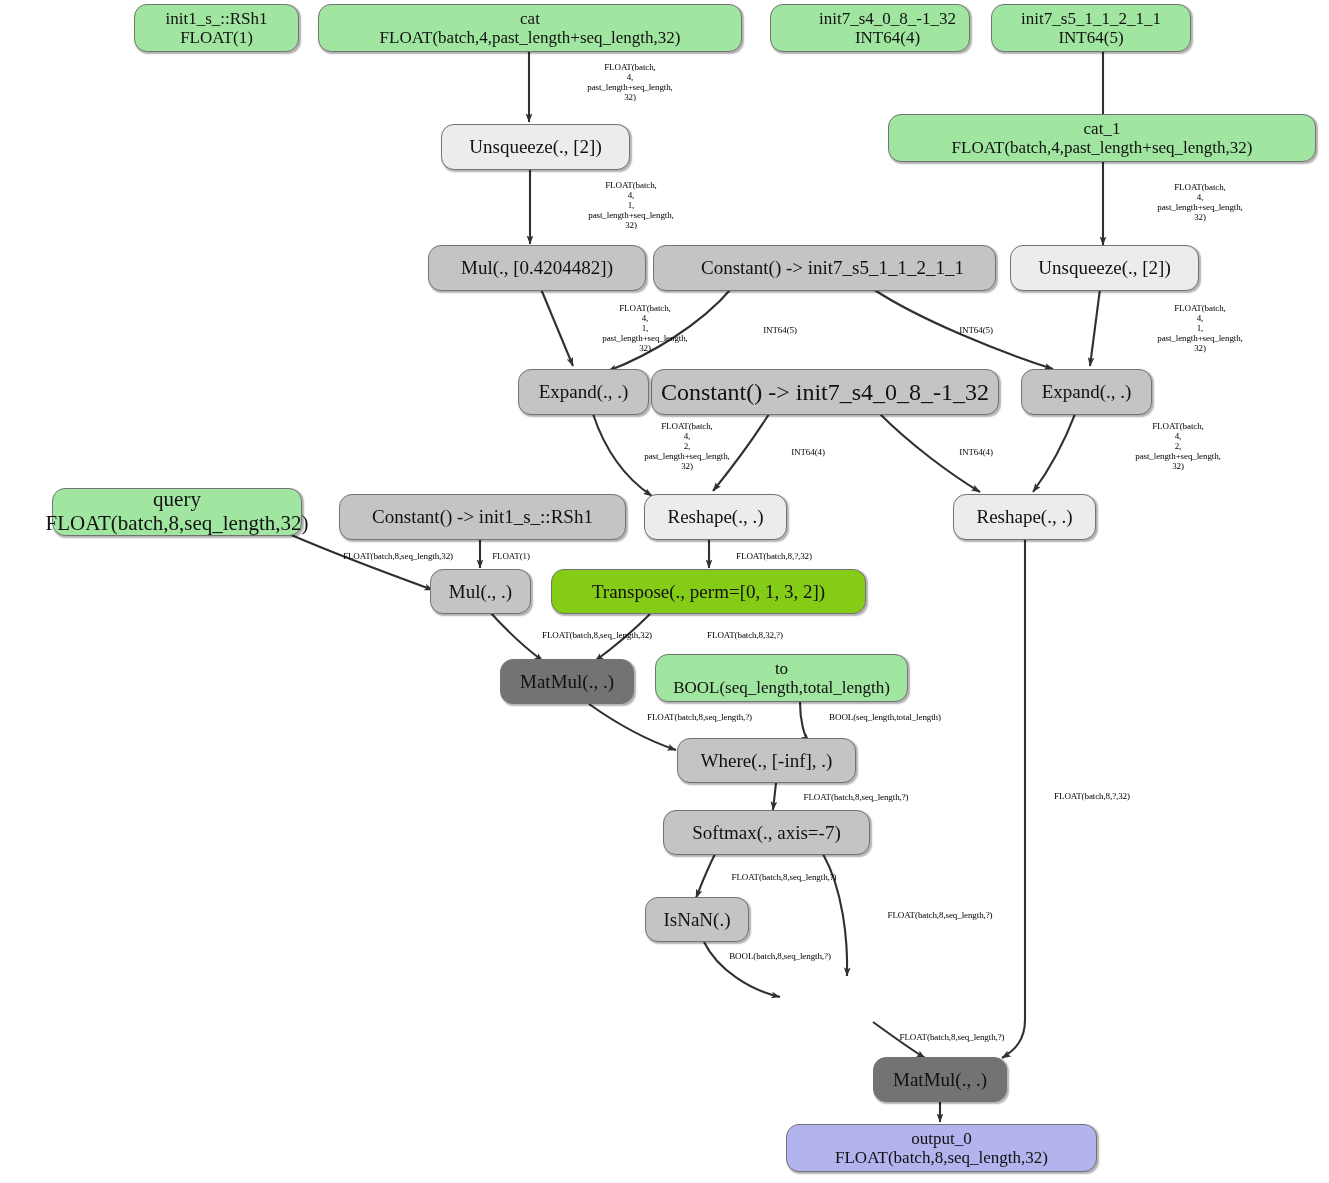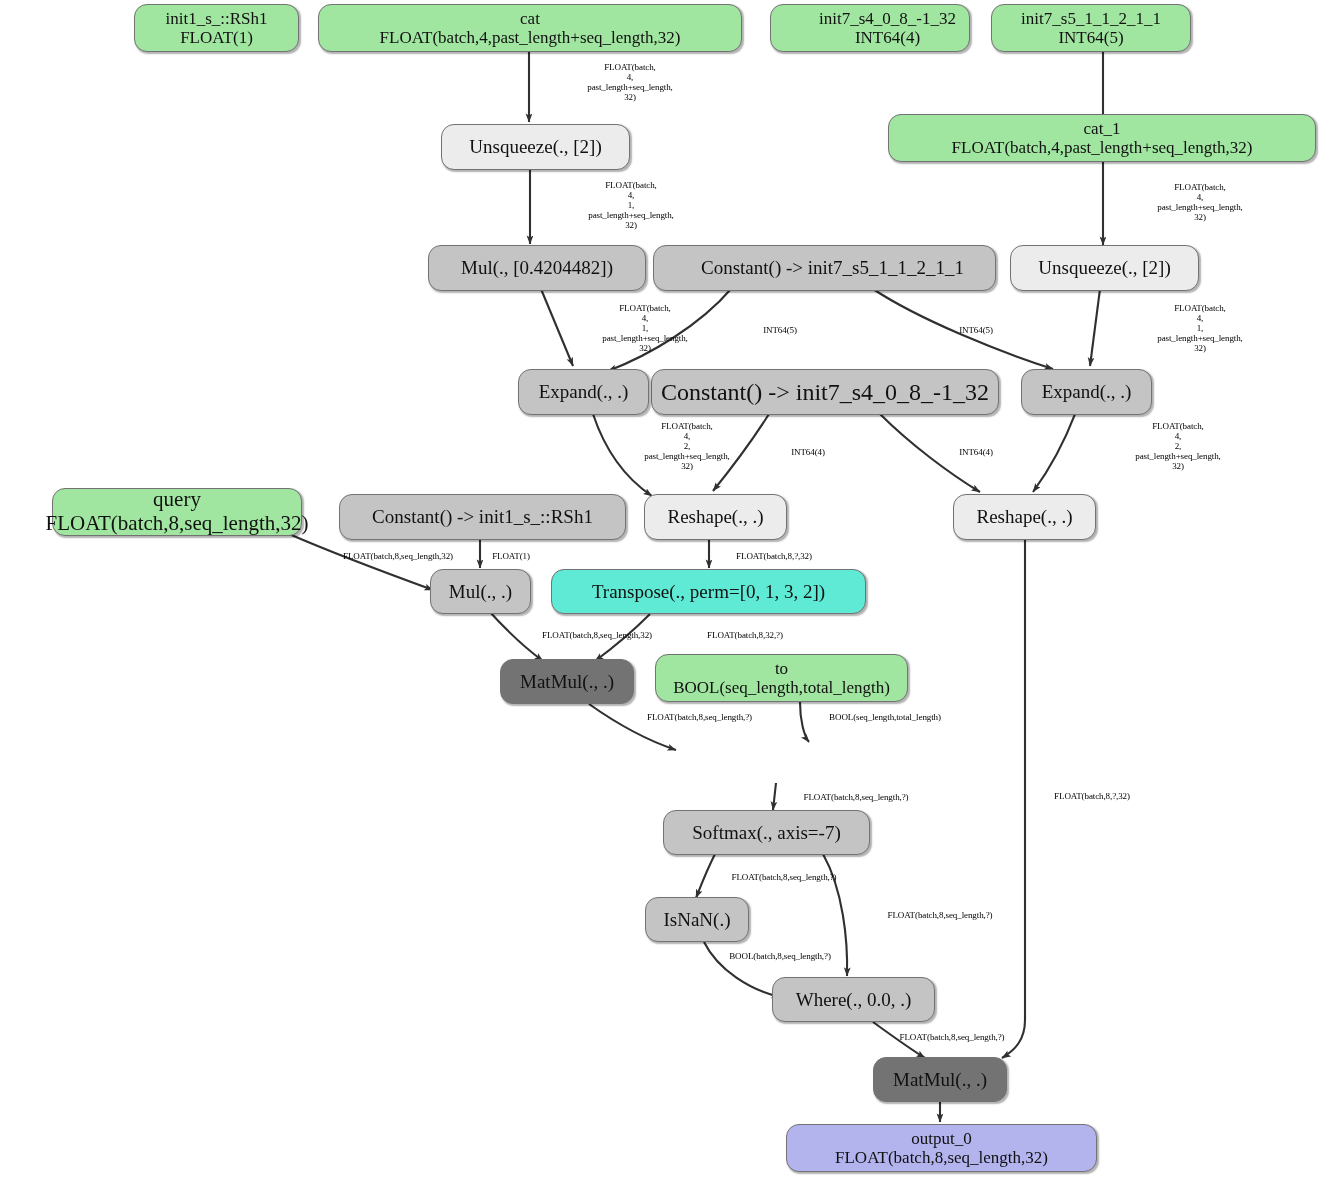--- a/index.html
+++ b/index.html
@@ -30,21 +30,21 @@
     box-shadow:1.5px 1.5px 1.5px rgba(0,0,0,0.30);
     white-space:nowrap;
     z-index:2;
   }
   .node .l1{display:block;}
   .node .l2{display:block;}
   .n-input{background:#a0e6a0;}
   .n-op{background:#c4c4c4;}
   .n-op-light{background:#ececec;}
   .n-matmul{background:#737373;}
-  .n-transpose{background:#5eead4;}
+  .n-transpose{background:#84cc16;}
   .n-output{background:#b3b3ee;}
   .elabel{
     position:absolute;
     font-family:"Liberation Serif", serif;
     font-size:9px;
     color:#000000;
     text-align:center;
     line-height:1.18;
     white-space:pre;
     z-index:3;
@@ -197,32 +197,32 @@
   </div>
 
   <div class="node n-transpose" style="left:551px; top:569px; width:315px; height:45px; font-size:19px;">
     <span class="l1">Transpose(., perm=[0, 1, 3, 2])</span>
   </div>
 
   <div class="node n-matmul" style="left:500px; top:659px; width:134px; height:45px; font-size:19px;">
     <span class="l1">MatMul(., .)</span>
   </div>
 
+  <div class="node n-op" style="left:677px; top:738px; width:179px; height:45px; font-size:19px;">
+    <span class="l1">Where(., [-inf], .)</span>
+  </div>
 
   <div class="node n-op" style="left:663px; top:810px; width:207px; height:45px; font-size:19px;">
     <span class="l1">Softmax(., axis=-7)</span>
   </div>
 
   <div class="node n-op" style="left:645px; top:897px; width:104px; height:45px; font-size:19px;">
     <span class="l1">IsNaN(.)</span>
   </div>
 
-  <div class="node n-op" style="left:772px; top:977px; width:163px; height:45px; font-size:19px;">
-    <span class="l1">Where(., 0.0, .)</span>
-  </div>
 
   <div class="node n-matmul" style="left:873px; top:1057px; width:134px; height:45px; font-size:19px;">
     <span class="l1">MatMul(., .)</span>
   </div>
 
   <div class="node n-output" style="left:786px; top:1124px; width:311px; height:48px; font-size:17px;">
     <span class="l1">output_0</span>
     <span class="l2">FLOAT(batch,8,seq_length,32)</span>
   </div>
 

